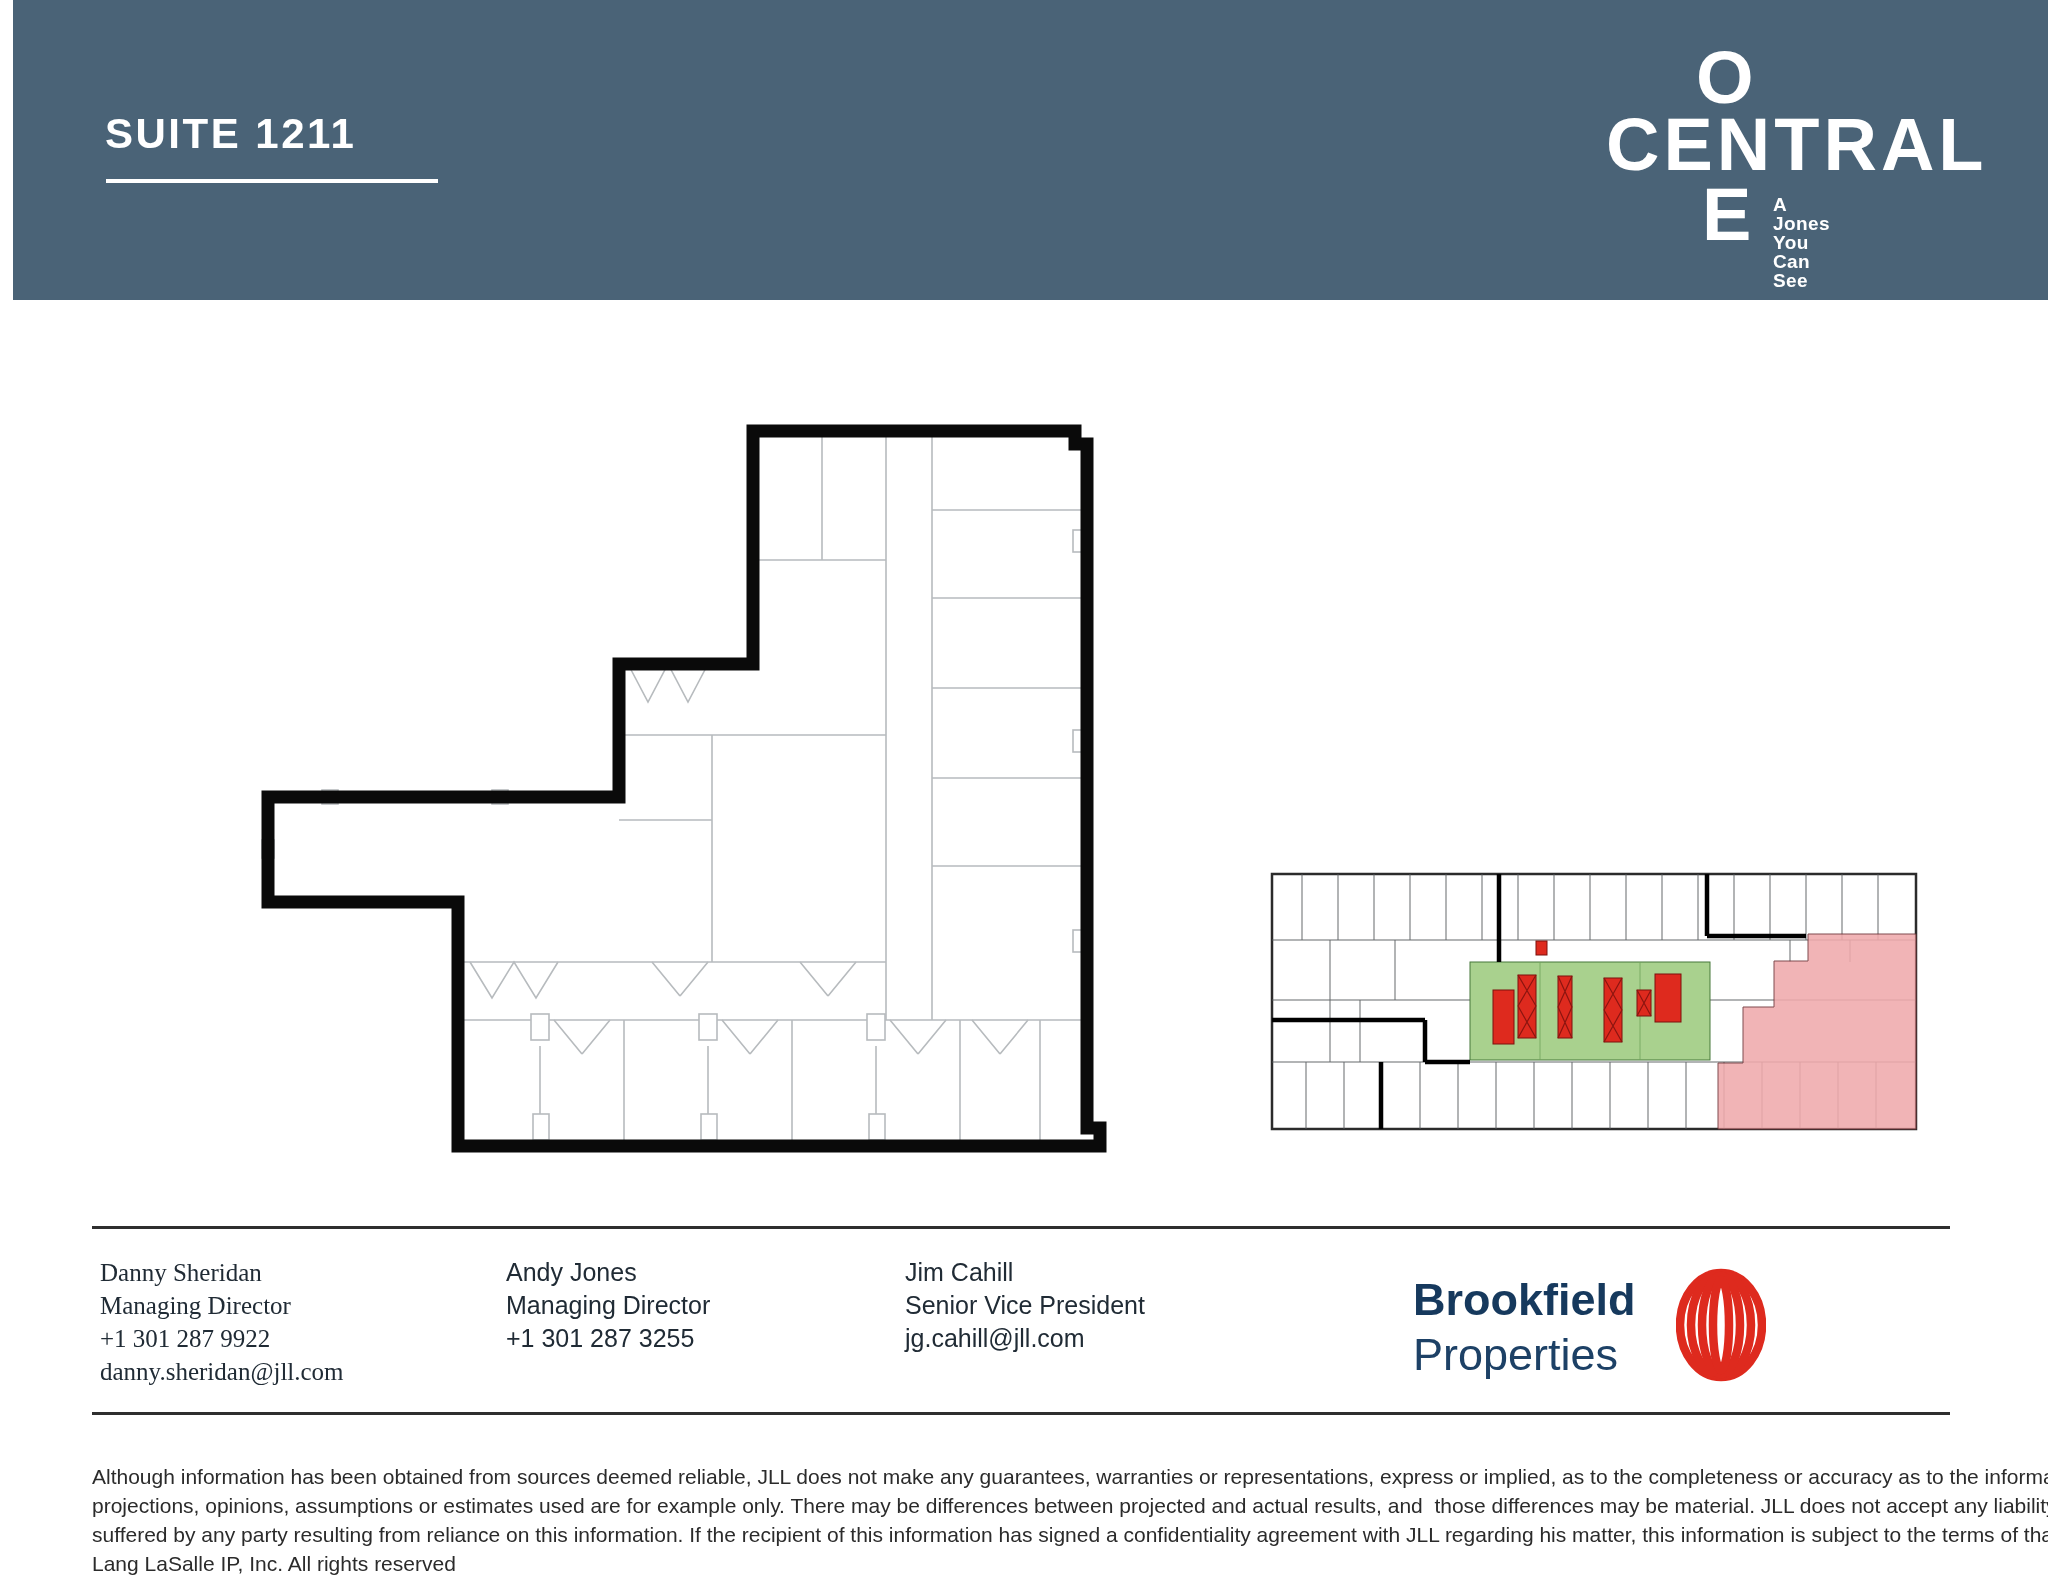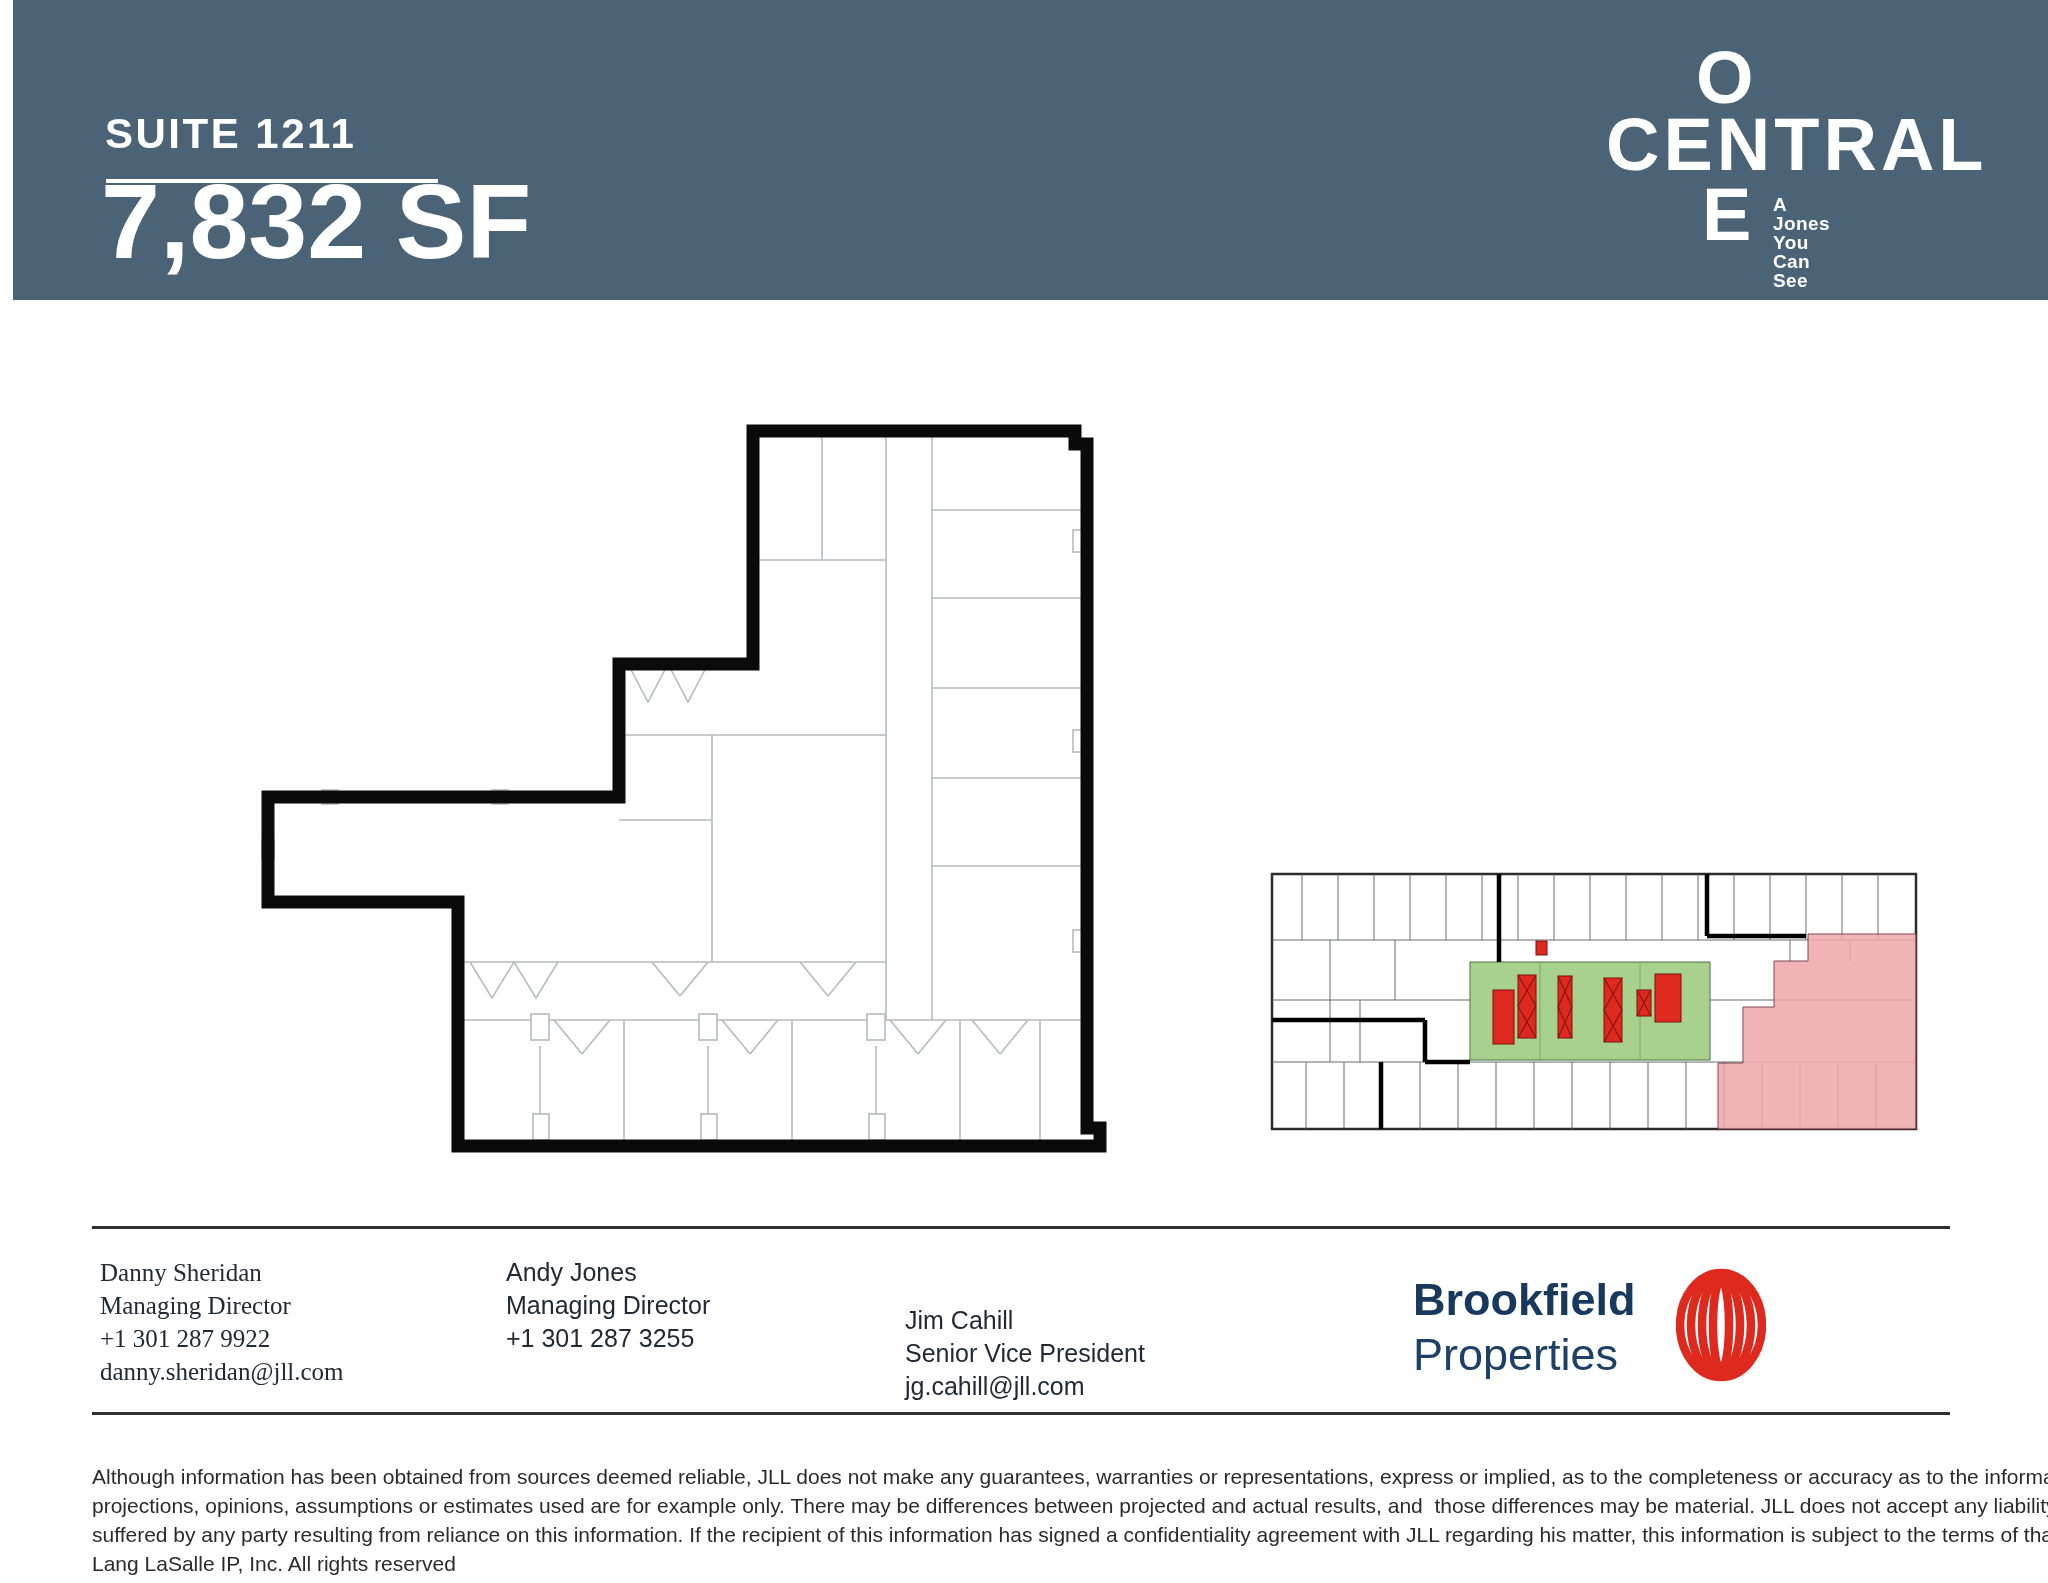--- a/index.html
+++ b/index.html
@@ -31,41 +31,40 @@
                 letter-spacing:0.4px;line-height:1;}
 
   
   .main-plan{position:absolute;left:230px;top:400px;width:900px;height:770px;}
   .key-plan{position:absolute;left:1262px;top:864px;width:664px;height:274px;}
 
   
   .divider{position:absolute;left:92px;width:1858px;height:3px;background:var(--divider);}
   .divider-top{top:1226px;} .divider-bottom{top:1412px;}
   .contact{position:absolute;top:1256px;width:400px;color:var(--ink);font-size:25px;line-height:33px;}
-  .contact-danny{left:100px;font-family:Liberation Serif, serif;} .contact-andy{left:506px;} .contact-jim{left:905px;margin-top:48px;}
+  .contact-danny{left:100px;font-family:Liberation Serif, serif;} .contact-andy{left:506px;} .contact-jim{left:905px;}
   .bf{position:absolute;line-height:1;margin-left:40px;}
   .bf-1{left:1373px;top:1277px;font-size:45px;font-weight:700;color:var(--brookfield-navy);}
   .bf-2{left:1373px;top:1332px;font-size:45px;font-weight:400;color:var(--brookfield-blue);text-align:center;}
   .jll-globe{position:absolute;left:1676px;top:1268px;width:90px;height:114px;}
   .jll-word{position:absolute;left:1773px;top:1272px;font-size:88px;font-weight:700;
             font-family:"Liberation Serif",serif;color:var(--jll-black);line-height:1;letter-spacing:-1px;}
 
   
   .disclaimer{position:absolute;left:92px;top:1462px;color:#2b2b2b;font-size:21px;line-height:29px;}
   .disc-line{white-space:pre;}
 </style>
 </head>
 <body>
 
 <div class="page">
 
   <div class="header">
     <div class="suite-label">SUITE 1211</div>
     <div class="suite-rule"></div>
-    <div class="size-label">7,832 SF</div>
 
     <div class="logo">
       <div class="logo-o">O</div>
       <div class="logo-central">CENTRAL</div>
       <div class="logo-e">E</div>
       <div class="logo-tagline">A Jones You Can See</div>
     </div>
   </div>
 
   <svg class="main-plan" viewBox="230 400 900 770">

